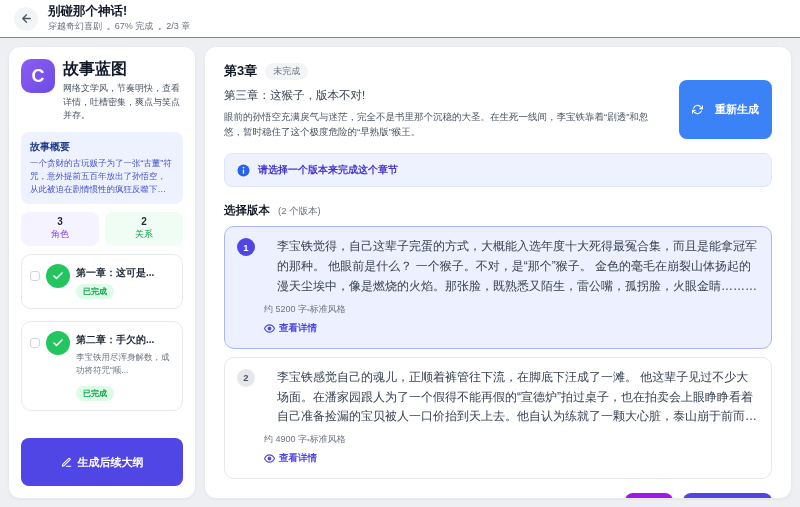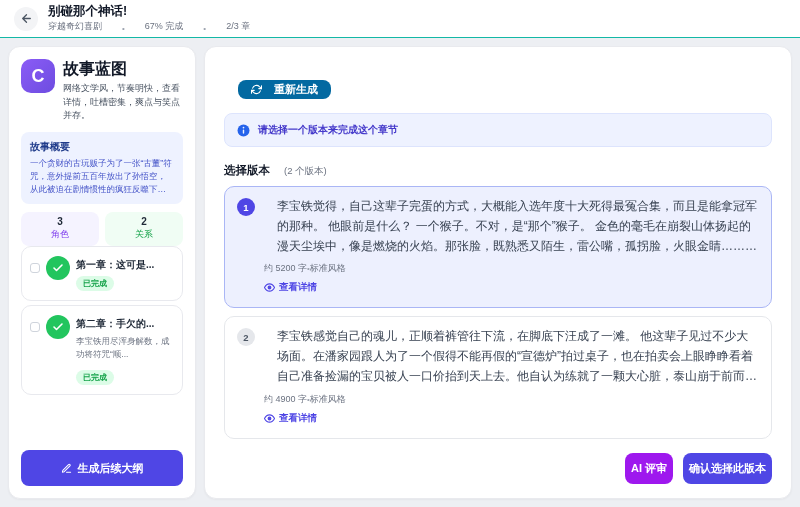--- a/index.html
+++ b/index.html
@@ -5,21 +5,21 @@
   * { margin:0; padding:0; box-sizing:border-box; }
   html,body { width:800px; height:507px; overflow:hidden; }
   body { background:#edeff3; font-family:"Liberation Sans","DejaVu Sans",sans-serif; color:#1f2937; }
   .app { width:800px; height:507px; display:flex; flex-direction:column; }
 
   
   .header { height:38px; background:#fff; border-bottom:1px solid #14b8a6; display:flex; align-items:center; padding:0 14px; gap:10px; flex-shrink:0; }
   .back-btn { width:24px; height:24px; border-radius:50%; border:none; background:#f3f4f6; color:#4b5563; display:flex; align-items:center; justify-content:center; cursor:pointer; flex-shrink:0; }
   .back-btn svg { width:13px; height:13px; }
   .h-title { font-size:12.5px; font-weight:bold; color:#111827; line-height:1.2; }
-  .h-sub { font-size:9px; color:#6b7280; margin-top:1px; display:flex; align-items:flex-end; gap:20px; }
+  .h-sub { font-size:9px; color:#6b7280; margin-top:1px; display:flex; align-items:flex-end; gap:5px; }
   .dot { color:#9ca3af; font-size:8px; }
   .header-right { margin-left:auto; display:flex; align-items:center; gap:10px; }
   .h-link { display:flex; align-items:center; gap:5px; background:none; border:none; font-size:10.5px; color:#374151; cursor:pointer; font-family:inherit; }
   .h-link svg { width:13px; height:13px; }
   .vdiv { width:1px; height:14px; background:#d1d5db; }
 
   
   .content { flex:1; display:flex; gap:8px; padding:8px; overflow:hidden; }
   .panel { background:#fff; border:1px solid #e9eaee; border-radius:12px; box-shadow:0 1px 2px rgba(0,0,0,.04); }
 
@@ -33,46 +33,46 @@
   .sum-title { font-size:10px; font-weight:bold; color:#1e3a8a; }
   .sum-text { font-size:8.5px; color:#4453c8; line-height:1.55; margin-top:3px; display:-webkit-box; -webkit-line-clamp:3; -webkit-box-orient:vertical; overflow:hidden; }
   .stats { display:flex; gap:6px; margin-top:8px; }
   .stat { flex:1; border-radius:8px; text-align:center; padding:4px 0 5px; cursor:pointer; }
   .stat-purple { background:#f5f3ff; }
   .stat-green { background:#f0fdf4; }
   .stat-v { font-size:10px; font-weight:bold; color:#1f2937; }
   .stat-l { font-size:9px; margin-top:1px; }
   .stat-l.purple { color:#7c3aed; }
   .stat-l.green { color:#16a34a; }
-  .chapters { flex:1; display:flex; flex-direction:column; gap:4px; overflow:hidden; }
+  .chapters { margin-top:8px; flex:1; display:flex; flex-direction:column; gap:12px; overflow:hidden; }
   .ch-card { border:1px solid #e8e9ee; border-radius:10px; padding:9px 8px; display:flex; gap:6px; align-items:flex-start; cursor:pointer; background:#fff; }
   .cbx { width:10px; height:10px; border:1.5px solid #cfd4dc; border-radius:3px; margin-top:7px; flex-shrink:0; background:#fff; cursor:pointer; }
   .ch-circle { width:24px; height:24px; border-radius:50%; display:flex; align-items:center; justify-content:center; flex-shrink:0; color:#fff; font-size:10px; font-weight:bold; }
   .ch-circle.done { background:#22c55e; }
   .ch-circle svg { width:12px; height:12px; }
   .ch-title { font-size:10px; font-weight:bold; color:#1f2937; margin-top:2px; }
   .ch-desc { font-size:8.5px; color:#6b7280; line-height:1.5; margin:4px 0 5px; display:-webkit-box; -webkit-line-clamp:2; -webkit-box-orient:vertical; overflow:hidden; }
   .ch-badge { display:inline-block; font-size:8px; padding:2px 7px; border-radius:999px; font-weight:bold; }
   .badge-done { background:#dcfce7; color:#16a34a; }
-  .gen-btn { margin-top:10px; height:36px; border:none; border-radius:8px; background:#4f46e5; color:#fff; font-size:11px; font-weight:bold; display:flex; align-items:center; justify-content:center; gap:6px; cursor:pointer; font-family:inherit; flex-shrink:0; }
+  .gen-btn { margin-top:10px; height:48px; border:none; border-radius:8px; background:#4f46e5; color:#fff; font-size:11px; font-weight:bold; display:flex; align-items:center; justify-content:center; gap:6px; cursor:pointer; font-family:inherit; flex-shrink:0; }
   .gen-btn svg { width:11px; height:11px; }
 
   
   .main { flex:1; padding:15px 19px; display:flex; flex-direction:column; overflow:hidden; }
   .m-top { display:flex; align-items:flex-start; }
   .m-row1 { display:flex; align-items:center; gap:8px; }
   .m-ch { font-size:13px; font-weight:bold; color:#111827; }
   .m-badge { background:#f3f4f6; color:#6b7280; font-size:9px; padding:2px 8px; border-radius:999px; }
   .m-title { font-size:11.5px; color:#374151; margin-top:8px; }
   .m-desc { font-size:9.5px; color:#4b5563; line-height:1.6; margin-top:6px; }
-  .regen-btn { margin-left:14px; margin-top:18px; flex-shrink:0; border:none; border-radius:8px; background:#0369a1; color:#fff; font-size:11px; font-weight:bold; padding:2px 13px; display:flex; align-items:center; gap:12px; cursor:pointer; font-family:inherit; }
+  .regen-btn { margin-left:14px; margin-top:18px; flex-shrink:0; border:none; border-radius:8px; background:#3b82f6; color:#fff; font-size:11px; font-weight:bold; padding:22px 13px; display:flex; align-items:center; gap:12px; cursor:pointer; font-family:inherit; }
   .regen-btn svg { width:11px; height:11px; }
   .info-banner { margin-top:14px; background:#eef2ff; border:1px solid #dde4fd; border-radius:8px; padding:9px 12px; display:flex; align-items:center; gap:8px; font-size:10px; font-weight:bold; color:#4338ca; }
   .info-icon { width:13px; height:13px; flex-shrink:0; display:flex; }
-  .vs-head { margin-top:16px; display:flex; align-items:baseline; gap:14px; }
+  .vs-head { margin-top:16px; display:flex; align-items:baseline; gap:8px; }
   .vs-title { font-size:11.5px; font-weight:bold; color:#111827; }
   .vs-count { font-size:9.5px; color:#6b7280; }
   .v-card { margin-top:8px; border-radius:10px; padding:10px 12px; display:flex; gap:9px; align-items:flex-start; cursor:pointer; background:#fff; border:1px solid #e5e7eb; }
   .v-card.v-selected { background:#edf0fe; border-color:#aab6f5; }
   .v-num { width:18px; height:18px; border-radius:50%; display:flex; align-items:center; justify-content:center; font-size:9.5px; font-weight:bold; flex-shrink:0; margin-top:1px; background:#e5e7eb; color:#4b5563; }
   .v-num.sel { background:#4f46e5; color:#fff; }
   .v-body { min-width:0; }
   .v-text { font-size:12px; color:#374151; line-height:1.65; display:-webkit-box; -webkit-line-clamp:3; -webkit-box-orient:vertical; overflow:hidden;margin-left:13px; }
   .v-meta { margin-top:6px; font-size:9px; color:#6b7280; display:flex; align-items:center; gap:0; }
   .v-link { margin-top:6px; display:inline-flex; align-items:center; gap:4px; font-size:9.5px; font-weight:bold; color:#4f46e5; cursor:pointer; text-decoration:none; }
@@ -168,20 +168,28 @@
             <path d="M12 20h9"></path>
             <path d="M16.5 3.5a2.121 2.121 0 0 1 3 3L7 19l-4 1 1-4L16.5 3.5z"></path>
           </svg>
         <span>生成后续大纲</span>
       </button>
     </div>
 
     <div class="main panel">
 
       <div class="m-top">
+        <div style="min-width:0;">
+          <div class="m-row1">
+            <span class="m-ch">第3章</span>
+            <span class="m-badge">未完成</span>
+          </div>
+          <div class="m-title">第三章：这猴子，版本不对!</div>
+          <div class="m-desc">眼前的孙悟空充满戾气与迷茫，完全不是书里那个沉稳的大圣。在生死一线间，李宝铁靠着“剧透”和忽悠，暂时稳住了这个极度危险的“早熟版”猴王。</div>
+        </div>
         <button class="regen-btn">
           <svg viewBox="0 0 24 24" fill="none" stroke="currentColor" stroke-width="2.4" stroke-linecap="round" stroke-linejoin="round">
               <path d="M23 4v6h-6"></path>
               <path d="M1 20v-6h6"></path>
               <path d="M3.51 9a9 9 0 0 1 14.85-3.36L23 10"></path>
               <path d="M1 14l4.64 4.36A9 9 0 0 0 20.49 15"></path>
             </svg>
           <span>重新生成</span>
         </button>
       </div>

